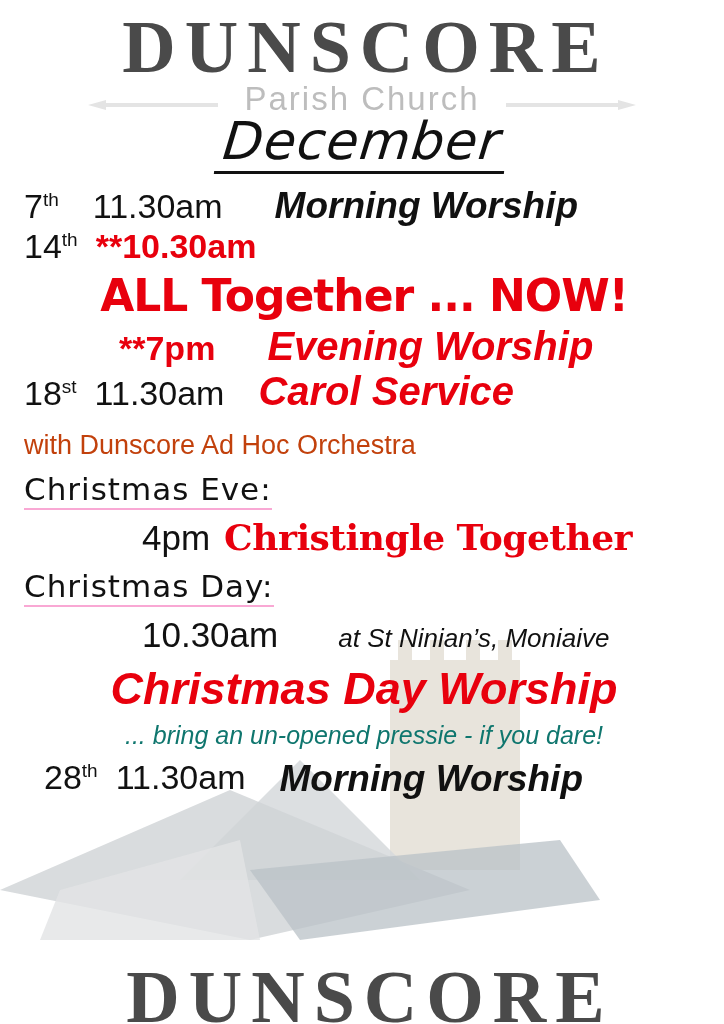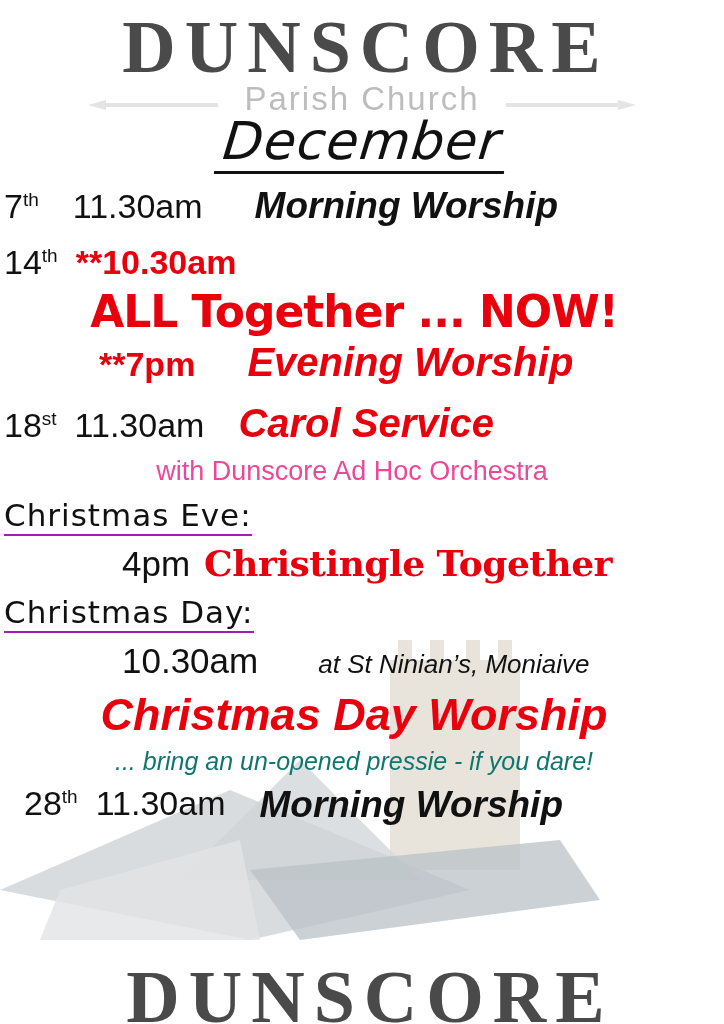--- a/index.html
+++ b/index.html
@@ -86,29 +86,29 @@
     padding: 0 6px 2px 6px;
     margin-top: -12px;
     letter-spacing: 1px;
     transform: skewX(-6deg);
   }
 
   
   .listing {
     position: relative;
     z-index: 2;
-    padding: 12px 20px 0 4px;
+    padding: 12px 20px 0 24px;
   }
 
   .row {
     display: flex;
     align-items: baseline;
     line-height: 1.08;
   }
-  .row + .row { margin-top: 18px; text-align: right; }
+  .row + .row { margin-top: 2px; text-align: right; }
 
   .date {
     font-size: 34px;
     color: #111;
     white-space: nowrap;
   }
   .date sup {
     font-size: 19px;
     vertical-align: super;
   }
@@ -148,32 +148,32 @@
     margin: 6px 0 4px 0;
     white-space: nowrap;
   }
   .indent-2 { padding-left: 95px; }
 
   .gap-sm { width: 18px; display: inline-block; }
   .gap-md { width: 34px; display: inline-block; }
   .gap-lg { width: 52px; display: inline-block; }
 
   .subline {
-    text-align: center;
+    text-align: left;
     font-size: 27px;
-    color: #ec4899;
+    color: #c2410c;
     padding-right: 4px;
-    margin-top: 10px;
+    margin-top: 16px;
   }
 
   .heading-underline {
     font-family: "DejaVu Sans", sans-serif;
     font-size: 31px;
     color: #111;
-    border-bottom: 2px solid #a21caf;
+    border-bottom: 2px solid #f9a8d4;
     display: inline-block;
     letter-spacing: 1px;
     margin-top: 10px;
     padding-bottom: 1px;
   }
 
   .christingle-row {
     display: flex;
     align-items: baseline;
     padding-left: 118px;

